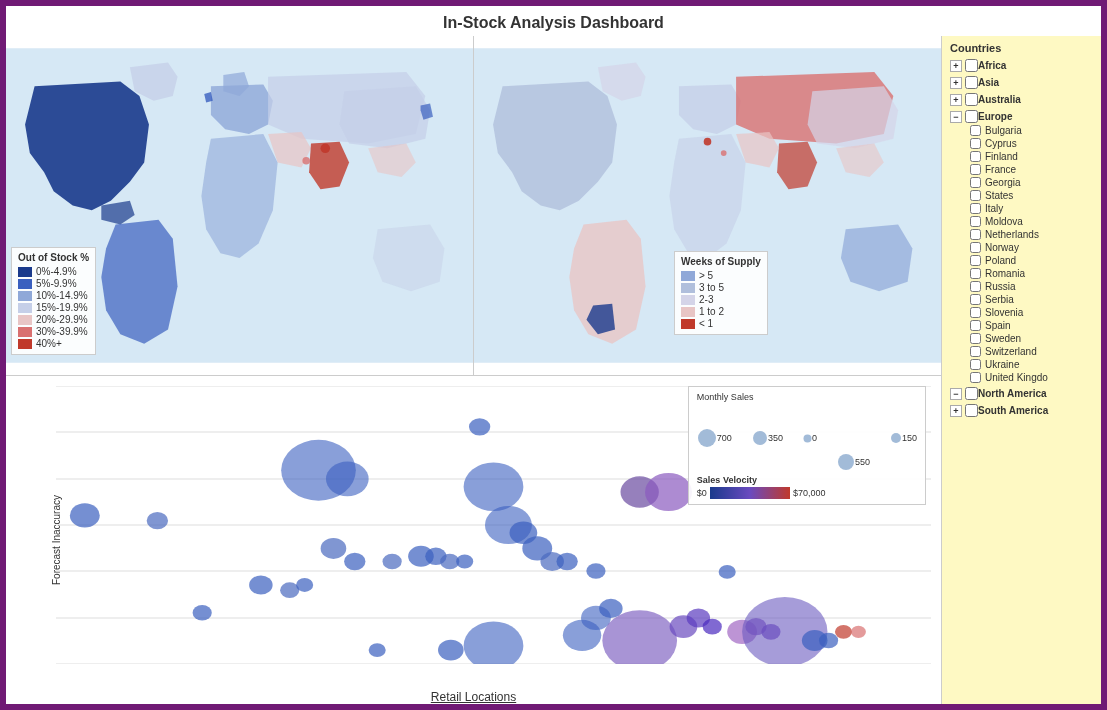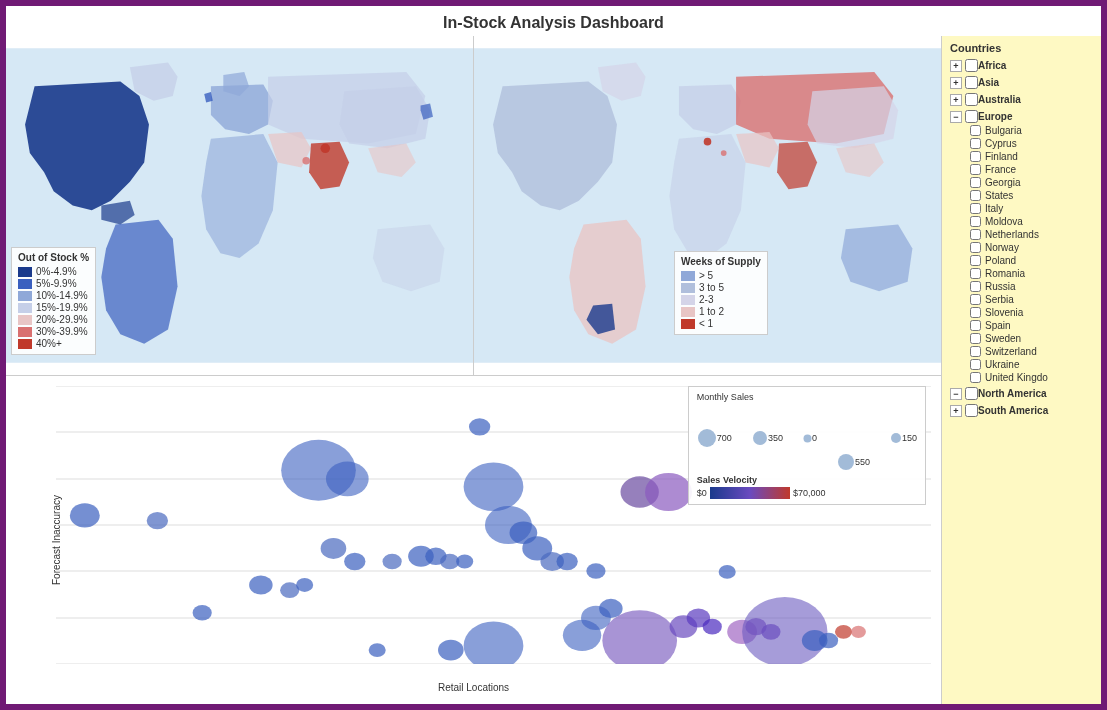--- a/index.html
+++ b/index.html
@@ -139,24 +139,25 @@
     .axis-label-y {
       position: absolute;
       left: 5px;
       top: 50%;
       transform: translateY(-50%) rotate(-90deg);
       font-size: 10px;
       white-space: nowrap;
     }
     .axis-label-x {
       position: absolute;
-      bottom: 11px;
+      bottom: 0;
       left: 50%;
       transform: translateX(-50%);
-      font-size: 10px;
+      font-size: 12px;
+      text-decoration: underline;
     }
   </style>
 </head>
 <body>
 
 <div class="dashboard">
   <div class="title-bar">In-Stock Analysis Dashboard</div>
   <div class="main-content">
     <div class="charts-area">
 

